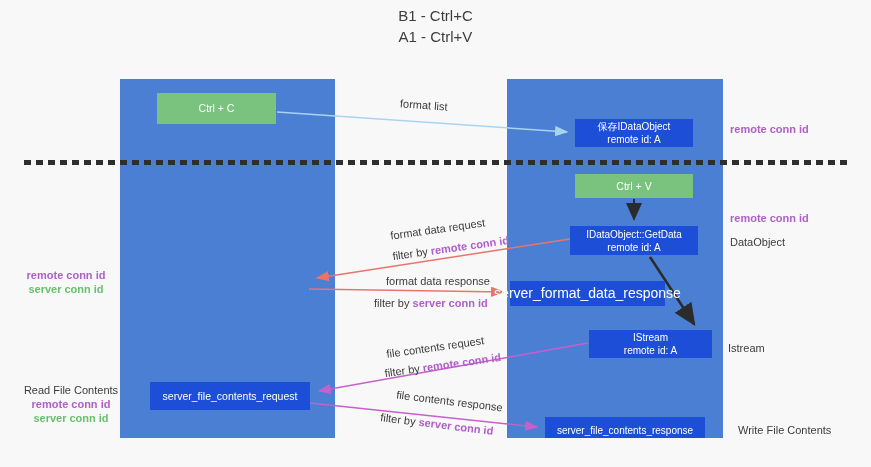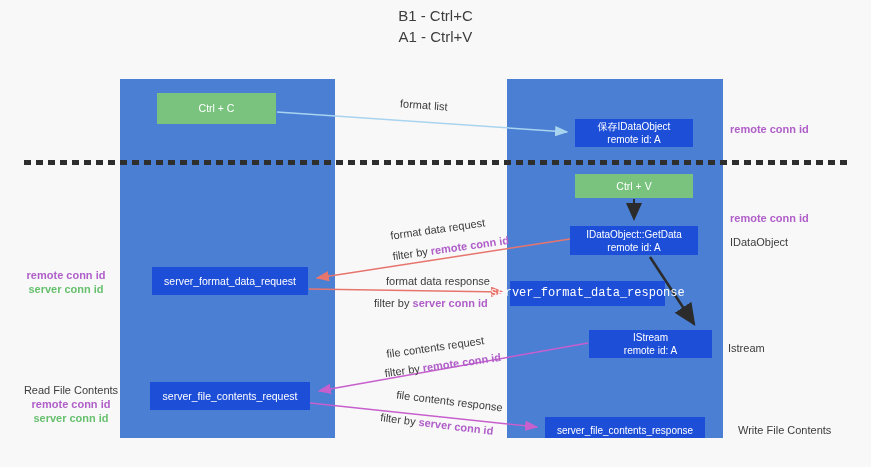--- a/index.html
+++ b/index.html
@@ -87,25 +87,22 @@
 
   <div class="box green" style="left:575px; top:174px; width:118px; height:24px;">
     <div>Ctrl + V</div>
   </div>
 
   <div class="box orange" style="left:570px; top:226px; width:128px; height:29px; font-size:10px;">
     <div>IDataObject::GetData</div>
     <div>remote id: A</div>
   </div>
 
-  <div class="box orange" style="left:152px; top:267px; width:156px; height:28px;">
-    <div>server_format_data_request</div>
-  </div>
 
-  <div class="box orange" style="left:510px; top:281px; width:155px; height:25px; font-size:12px;font-family:Liberation Mono, monospace;">
+  <div class="box orange" style="left:510px; top:281px; width:155px; height:25px; font-size:14px;">
     <div>server_format_data_response</div>
   </div>
 
   <div class="box orange" style="left:589px; top:330px; width:123px; height:28px; font-size:10px;">
     <div>IStream</div>
     <div>remote id: A</div>
   </div>
 
   <div class="box orange" style="left:545px; top:417px; width:160px; height:26px; font-size:10px;">
     <div>server_file_contents_response</div>
@@ -136,21 +133,21 @@
   </div>
 
   <div class="flow-label rot-down" style="left:396px; top:395px;">file contents response</div>
   <div class="flow-label rot-down" style="left:380px; top:418px;">
     <span>filter by</span>
     <span class="purple">server conn id</span>
   </div>
 
   <div class="annot purple" style="left:730px; top:122px;">remote conn id</div>
   <div class="annot purple" style="left:730px; top:211px;">remote conn id</div>
-  <div class="annot" style="left:730px; top:235px;">IDataObject</div>
+  <div class="annot" style="left:730px; top:235px;">DataObject</div>
   <div class="annot" style="left:728px; top:341px;">Istream</div>
   <div class="annot" style="left:738px; top:423px;">Write File Contents</div>
 
   <div class="annot annot-stack" style="left:10px; top:268px; width:112px;">
     <div class="purple">remote conn id</div>
     <div class="greenlbl">server conn id</div>
   </div>
   <div class="annot annot-stack" style="left:10px; top:383px; width:122px;">
     <div>Read File Contents</div>
     <div class="purple">remote conn id</div>

